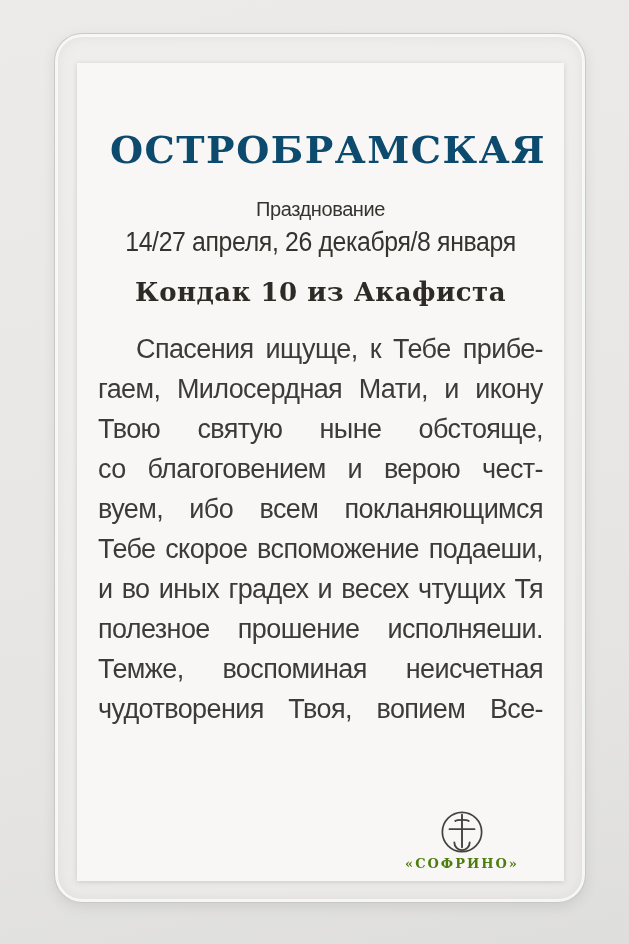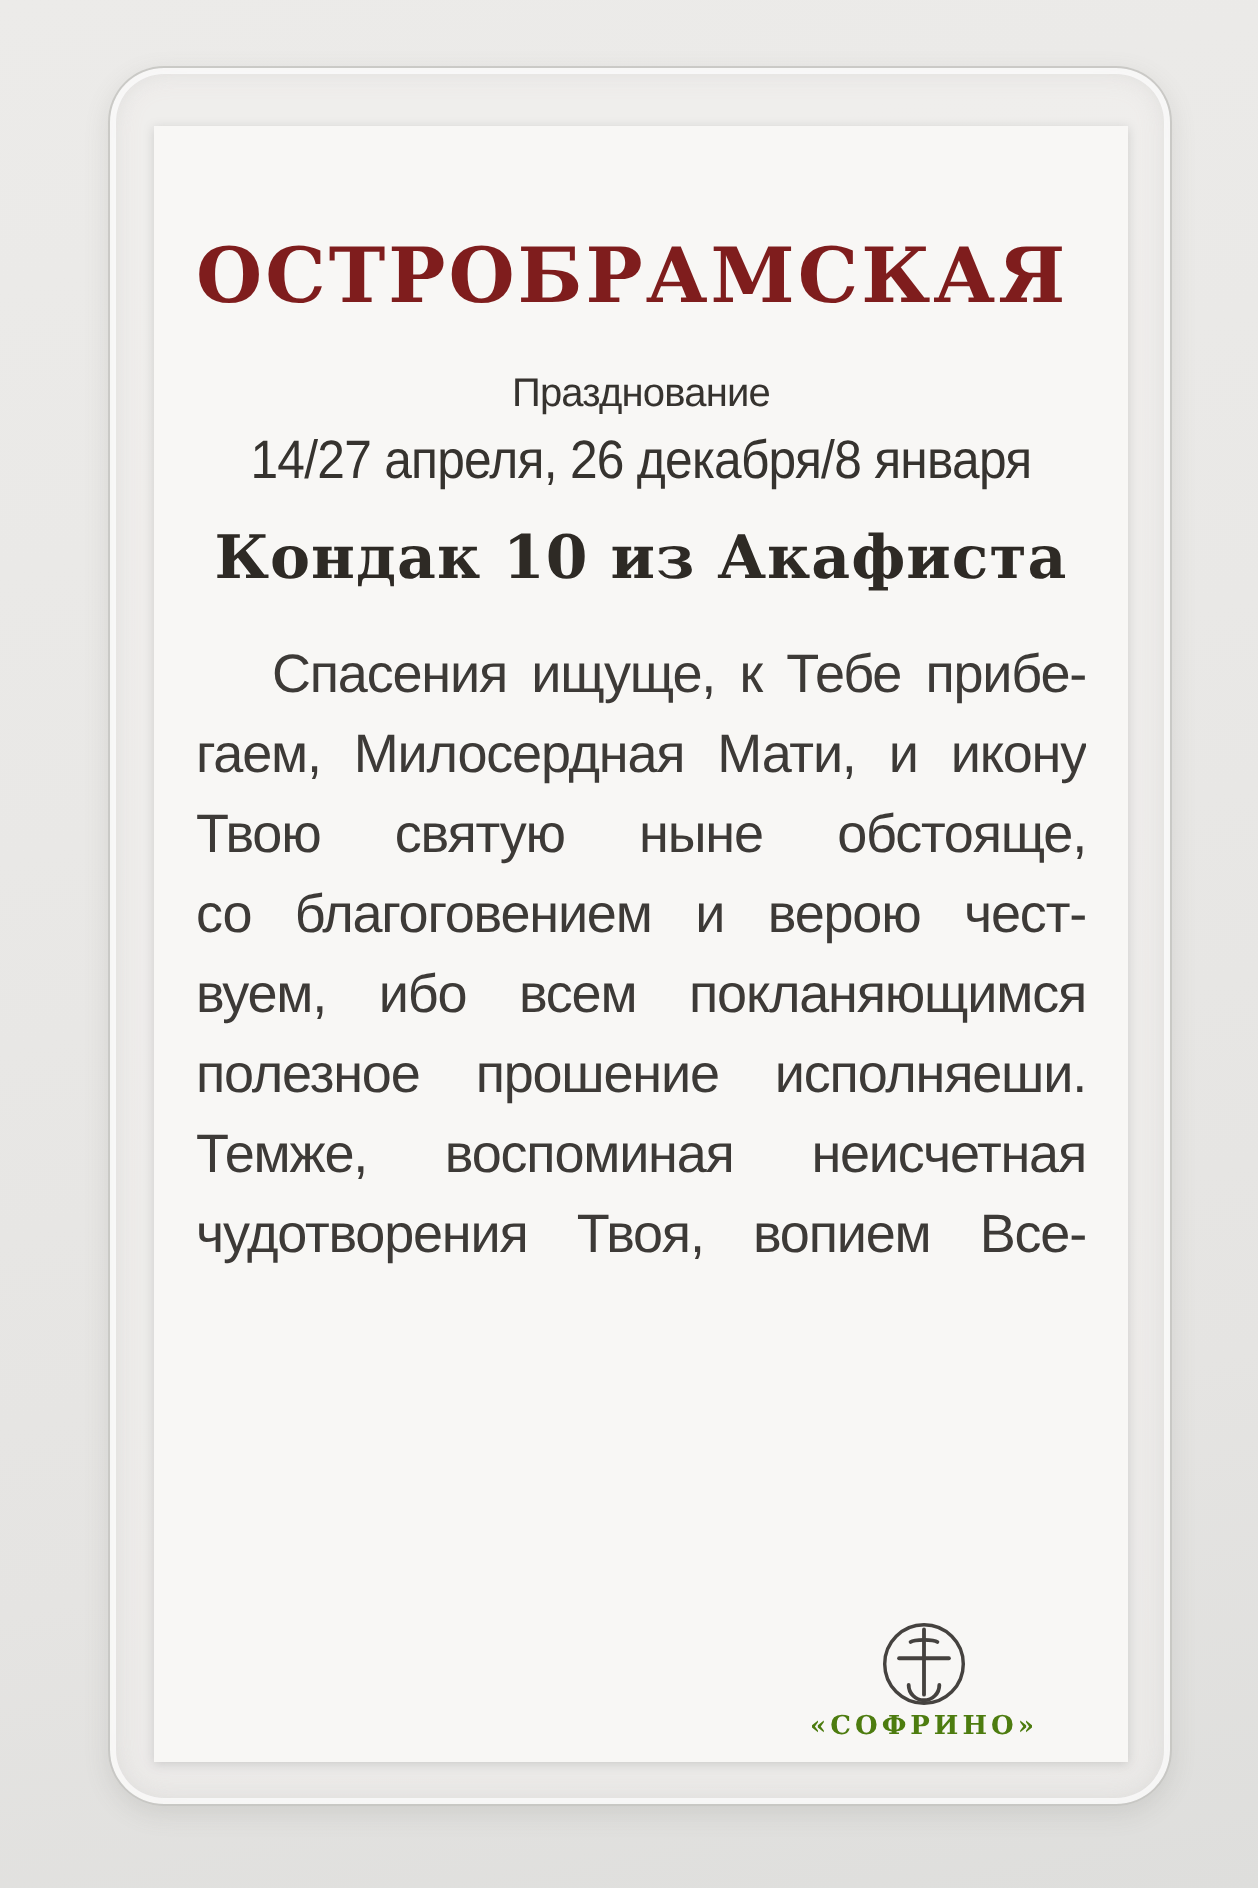--- a/index.html
+++ b/index.html
@@ -38,28 +38,28 @@
     height: 818px;
     background: #f8f7f5;
     box-shadow: 0 1px 5px rgba(130, 130, 128, 0.30);
     box-sizing: border-box;
     color: #3b3835;
   }
   .content {
     padding: 54px 21px 0 21px;
   }
   .title1 {
-    margin: 0;
+    margin: 12px;
     font-family: "DejaVu Serif", serif;
     font-weight: bold;
     font-size: 38px;
     line-height: 42px;
     text-align: left;
     letter-spacing: 1.5px;
-    color: #7f1d1d;
+    color: #0c4a6e;
   }
   .title2 {
     margin: 8px 0 0 0;
     font-family: "DejaVu Serif", serif;
     font-weight: bold;
     font-size: 33px;
     line-height: 38px;
     text-align: center;
     letter-spacing: 0.5px;
     color: #2e2a25;
@@ -79,21 +79,21 @@
     letter-spacing: -0.4px;
     white-space: nowrap;
     transform: scaleX(0.92);
     transform-origin: 50% 50%;
     color: #36332f;
   }
   .kondak {
     margin: 14px 0 0 0;
     font-family: "DejaVu Serif", serif;
     font-weight: bold;
-    font-size: 30px;
+    font-size: 26px;
     line-height: 38px;
     text-align: center;
     letter-spacing: 0.5px;
     color: #2e2a25;
   }
   .prayer {
     margin-top: 18px;
     font-size: 27px;
     letter-spacing: -0.6px;
     color: #3d3a37;
@@ -147,20 +147,22 @@
         <div class="feast-dates">14/27 апреля, 26 декабря/8 января</div>
 
         <h3 class="kondak">Кондак 10 из Акафиста</h3>
 
         <div class="prayer">
           <div class="pline first">Спасения ищуще, к Тебе прибе-</div>
           <div class="pline">гаем, Милосердная Мати, и икону</div>
           <div class="pline">Твою святую ныне обстояще,</div>
           <div class="pline">со благоговением и верою чест-</div>
           <div class="pline">вуем, ибо всем покланяющимся</div>
+          <div class="pline">Тебе скорое вспоможение подаеши,</div>
+          <div class="pline">и во иных градех и весех чтущих Тя</div>
           <div class="pline">полезное прошение исполняеши.</div>
           <div class="pline">Темже, воспоминая неисчетная</div>
           <div class="pline">чудотворения Твоя, вопием Все-</div>
         </div>
 
         <div class="publisher">
           <svg width="46" height="46" viewBox="0 0 48 48">
             <g fill="none" stroke="#45423f" stroke-width="2" stroke-linecap="round">
               <circle cx="24" cy="24" r="20.5" stroke-width="1.8"></circle>
               <path d="M24 6 L24 40"></path>

